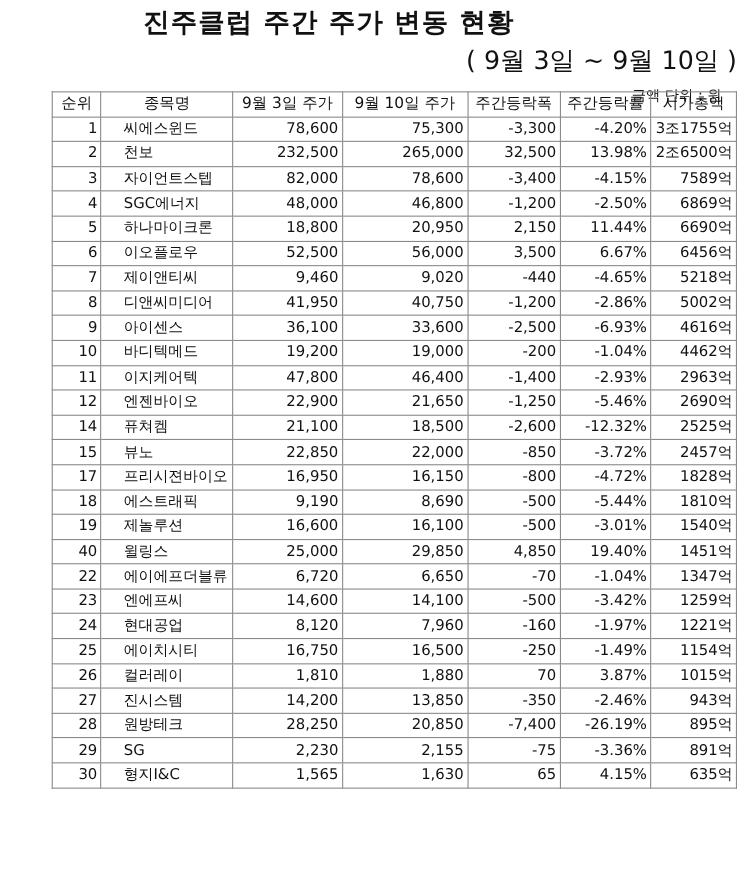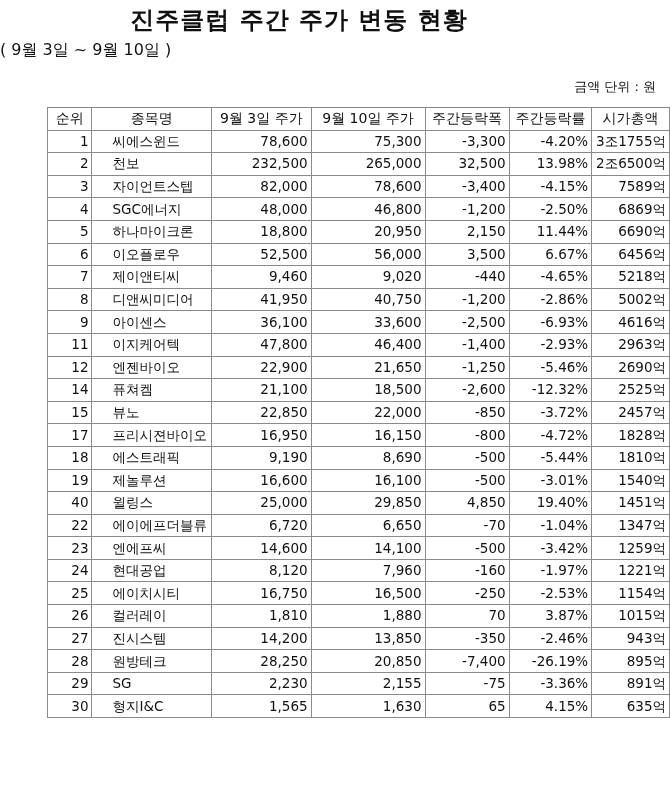--- a/index.html
+++ b/index.html
@@ -1,20 +1,20 @@
 <!DOCTYPE html>
 <html><head>
 <meta charset="utf-8">
 <style>
   html, body { margin:0; padding:0; background:#ffffff; }
   body { width:670px; height:809px; position:relative; overflow:hidden; font-family:"DejaVu Sans", sans-serif; color:#111; }
   .title { position:absolute; top:4px; left:0; width:598px; text-align:center; font-size:24px; font-weight:bold; letter-spacing:1px; }
-  .subtitle { position:absolute; top:40px; left:0; width:670px; text-align:left; font-size:16px; }
+  .subtitle { position:absolute; top:40px; left:0; width:670px; text-align:right; font-size:23px; }
   .unit { position:absolute; top:78px; right:14px; font-size:13px; }
-  table { position:absolute; top:107px; left:15px; border-collapse:collapse; table-layout:fixed; font-size:13.5px;margin-left:32px; }
+  table { position:absolute; top:83px; left:15px; border-collapse:collapse; table-layout:fixed; font-size:13.5px;margin-left:32px; }
   th, td { border:1px solid #8a8a8a; height:21.6px; padding:0 3px; white-space:nowrap; overflow:hidden; line-height:21px; }
   th { font-weight:normal; text-align:center; font-size:14px; }
   td.num { text-align:right; }
   td.name { text-align:left; padding-left:20px; }
   col.c0 { width:47px; } col.c1 { width:120px; } col.c2 { width:102px; }
   col.c3 { width:118px; } col.c4 { width:86px; } col.c5 { width:84px; } col.c6 { width:78px; }
 </style>
 </head>
 <body>
 
@@ -119,20 +119,29 @@
       <tr>
         <td class="num">9</td>
         <td class="name">아이센스</td>
         <td class="num">36,100</td>
         <td class="num">33,600</td>
         <td class="num">-2,500</td>
         <td class="num">-6.93%</td>
         <td class="num">4616억</td>
       </tr>
       <tr>
+        <td class="num">10</td>
+        <td class="name">바디텍메드</td>
+        <td class="num">19,200</td>
+        <td class="num">19,000</td>
+        <td class="num">-200</td>
+        <td class="num">-1.04%</td>
+        <td class="num">4462억</td>
+      </tr>
+      <tr>
         <td class="num">11</td>
         <td class="name">이지케어텍</td>
         <td class="num">47,800</td>
         <td class="num">46,400</td>
         <td class="num">-1,400</td>
         <td class="num">-2.93%</td>
         <td class="num">2963억</td>
       </tr>
       <tr>
         <td class="num">12</td>
@@ -223,21 +232,21 @@
         <td class="num">-160</td>
         <td class="num">-1.97%</td>
         <td class="num">1221억</td>
       </tr>
       <tr>
         <td class="num">25</td>
         <td class="name">에이치시티</td>
         <td class="num">16,750</td>
         <td class="num">16,500</td>
         <td class="num">-250</td>
-        <td class="num">-2.53%</td>
+        <td class="num">-1.49%</td>
         <td class="num">1154억</td>
       </tr>
       <tr>
         <td class="num">26</td>
         <td class="name">컬러레이</td>
         <td class="num">1,810</td>
         <td class="num">1,880</td>
         <td class="num">70</td>
         <td class="num">3.87%</td>
         <td class="num">1015억</td>

